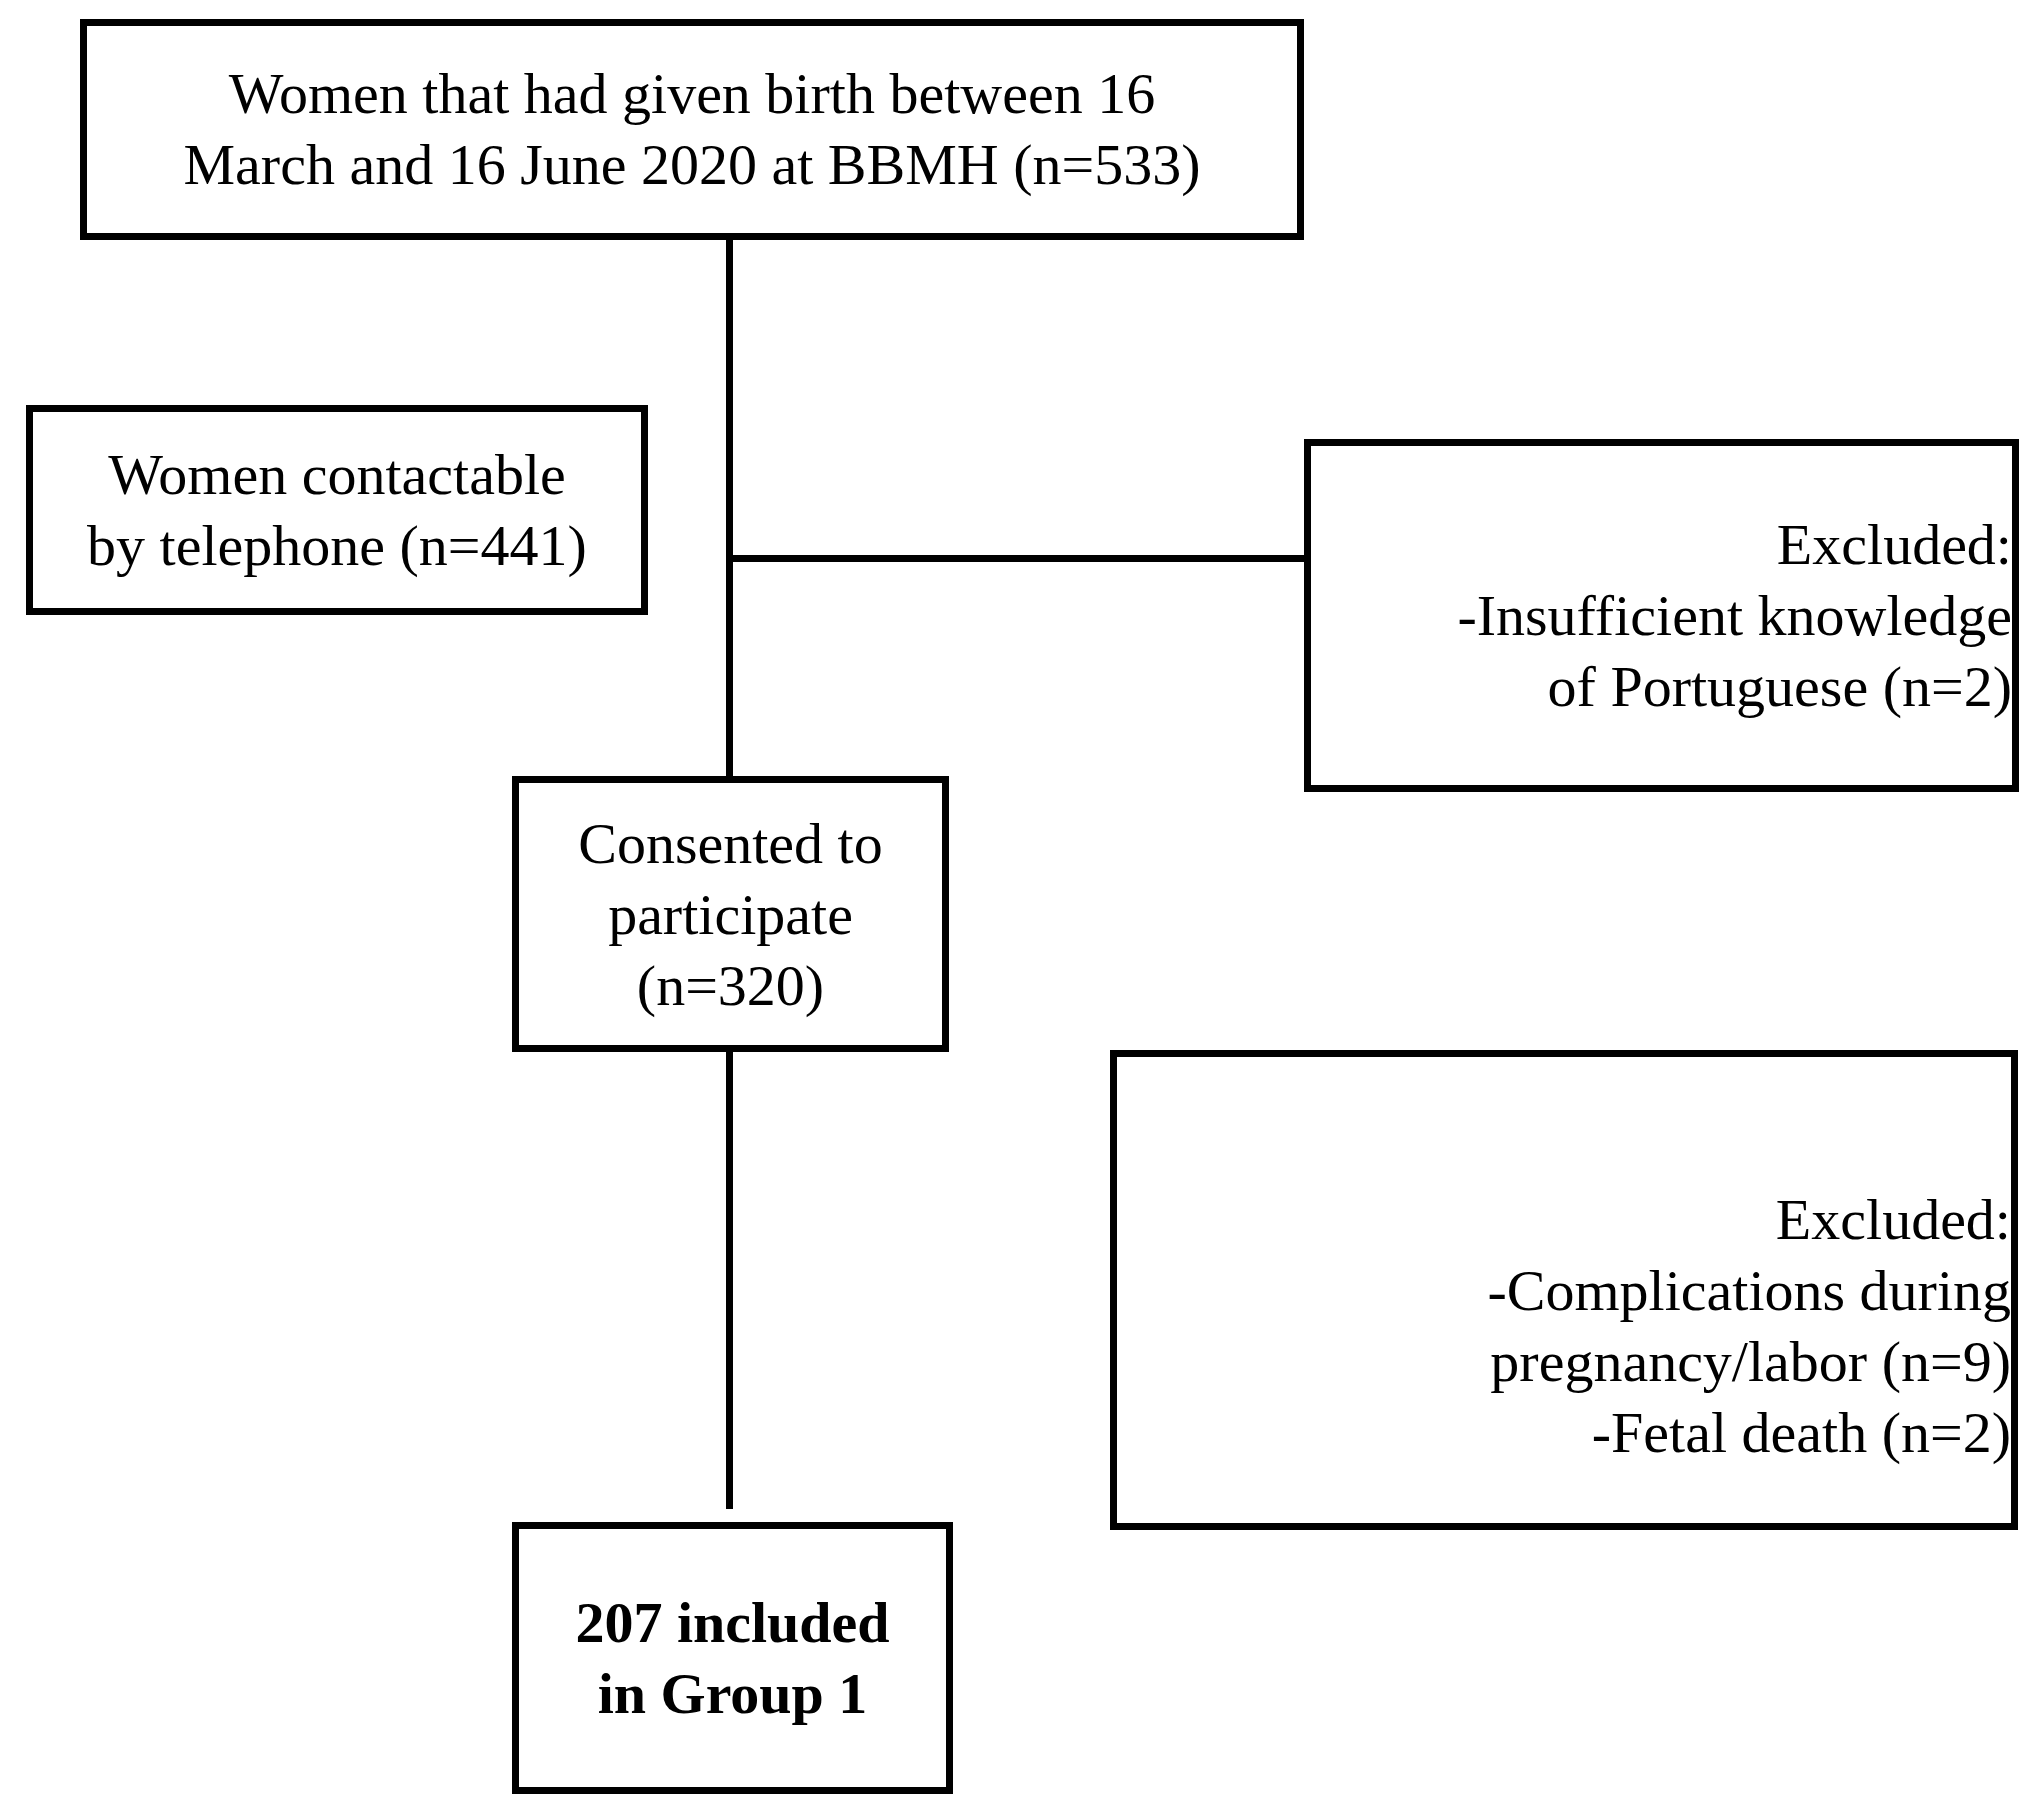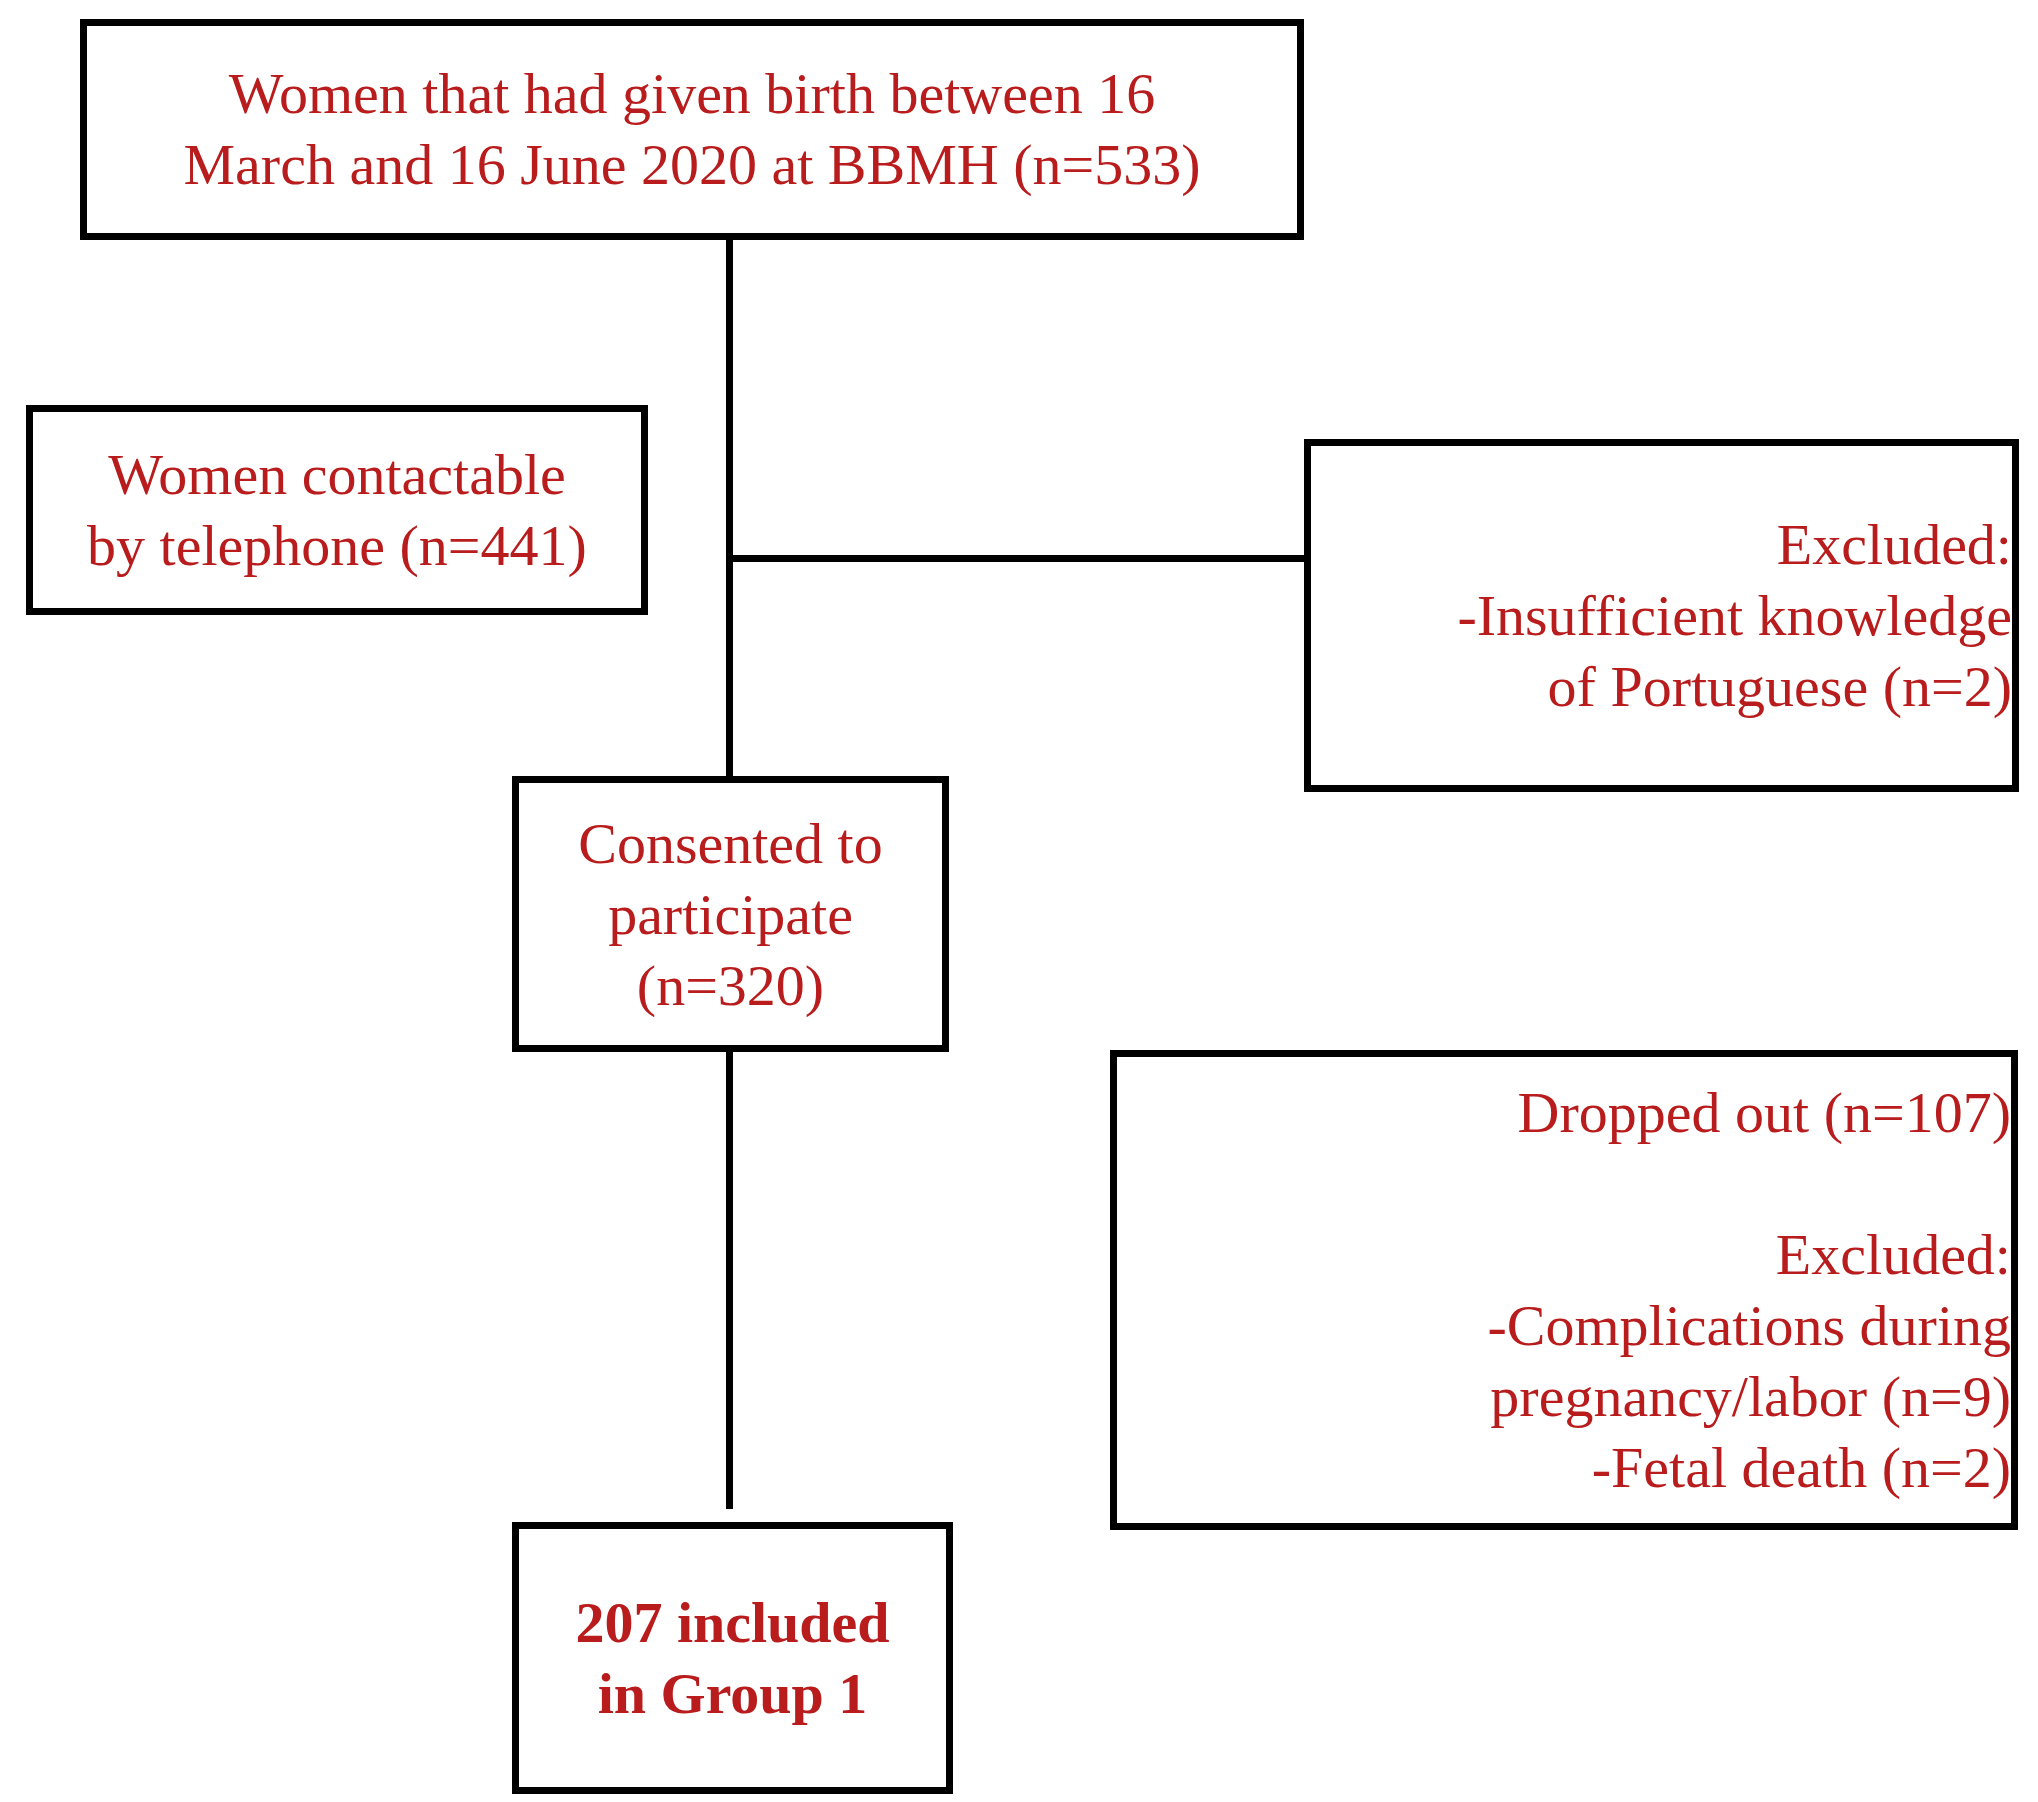--- a/index.html
+++ b/index.html
@@ -2,21 +2,21 @@
 <html style="font-size:13px"><head>
 <meta charset="utf-8">
 <style>
   html, body { margin: 0; padding: 0; background: #ffffff; }
   .canvas {
     position: relative;
     width: 2039px;
     height: 1802px;
     background: #ffffff;
     font-family: "Liberation Serif", "DejaVu Serif", serif;
-    color: #b91c1c;
+    color: #000000;
   }
   .fc-box {
     position: absolute;
     border: 7.3px solid #000000;
     box-sizing: border-box;
     background: #ffffff;
     font-size: 58px;
     line-height: 71px;
     display: flex;
     flex-direction: column;
@@ -53,21 +53,20 @@
     <div class="fc-line">of Portuguese (n=2)</div>
   </div>
 
   <div class="fc-box center" style="left:512px; top:776px; width:437px; height:276px;">
     <div class="fc-line">Consented to</div>
     <div class="fc-line">participate</div>
     <div class="fc-line">(n=320)</div>
   </div>
 
   <div class="fc-box left" style="left:1110px; top:1050px; width:908px; height:480px; padding-left:42px;">
-    <div class="fc-line">Dropped out (n=107)</div>
     <div class="fc-line"></div>
     <div class="fc-line">Excluded:</div>
     <div class="fc-line">-Complications during</div>
     <div class="fc-line">pregnancy/labor (n=9)</div>
     <div class="fc-line">-Fetal death (n=2)</div>
   </div>
 
   <div class="fc-box center bold" style="left:512px; top:1509px; width:441px; height:272px;">
     <div class="fc-line">207 included</div>
     <div class="fc-line">in Group 1</div>

